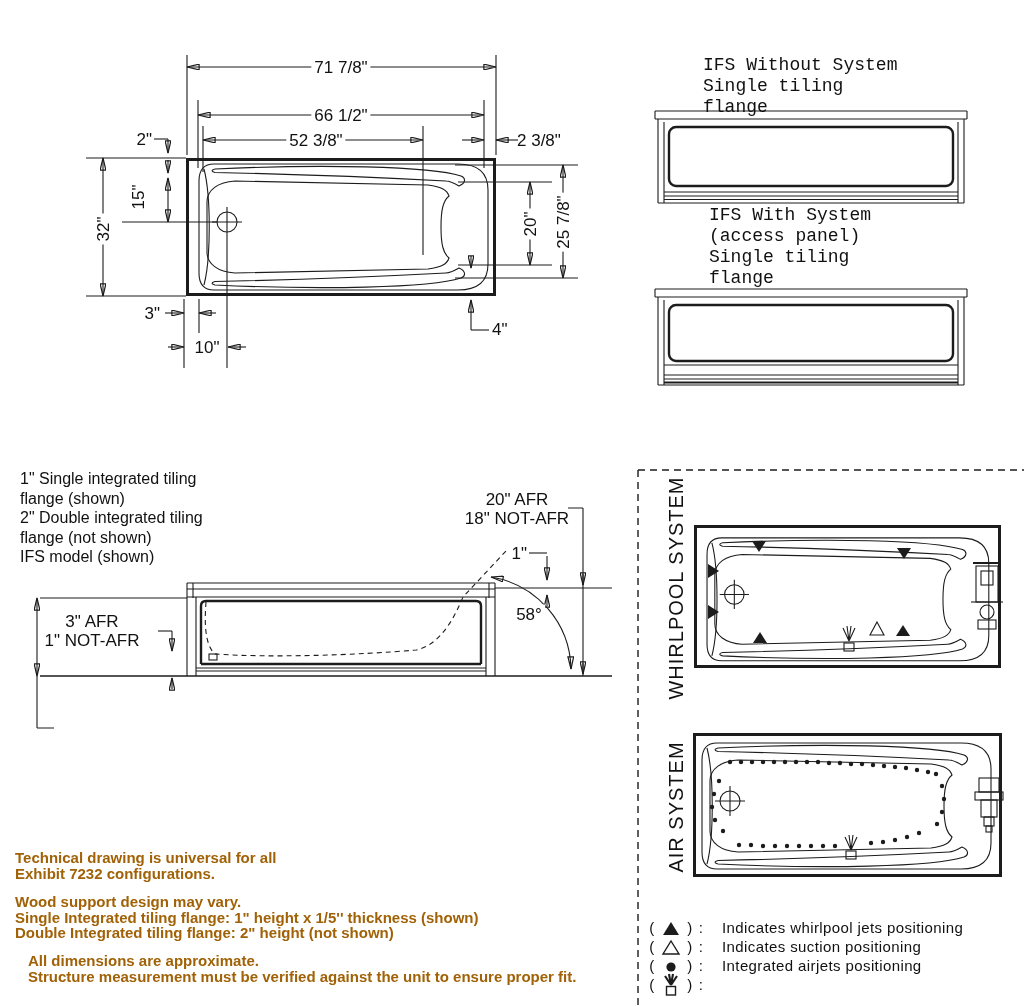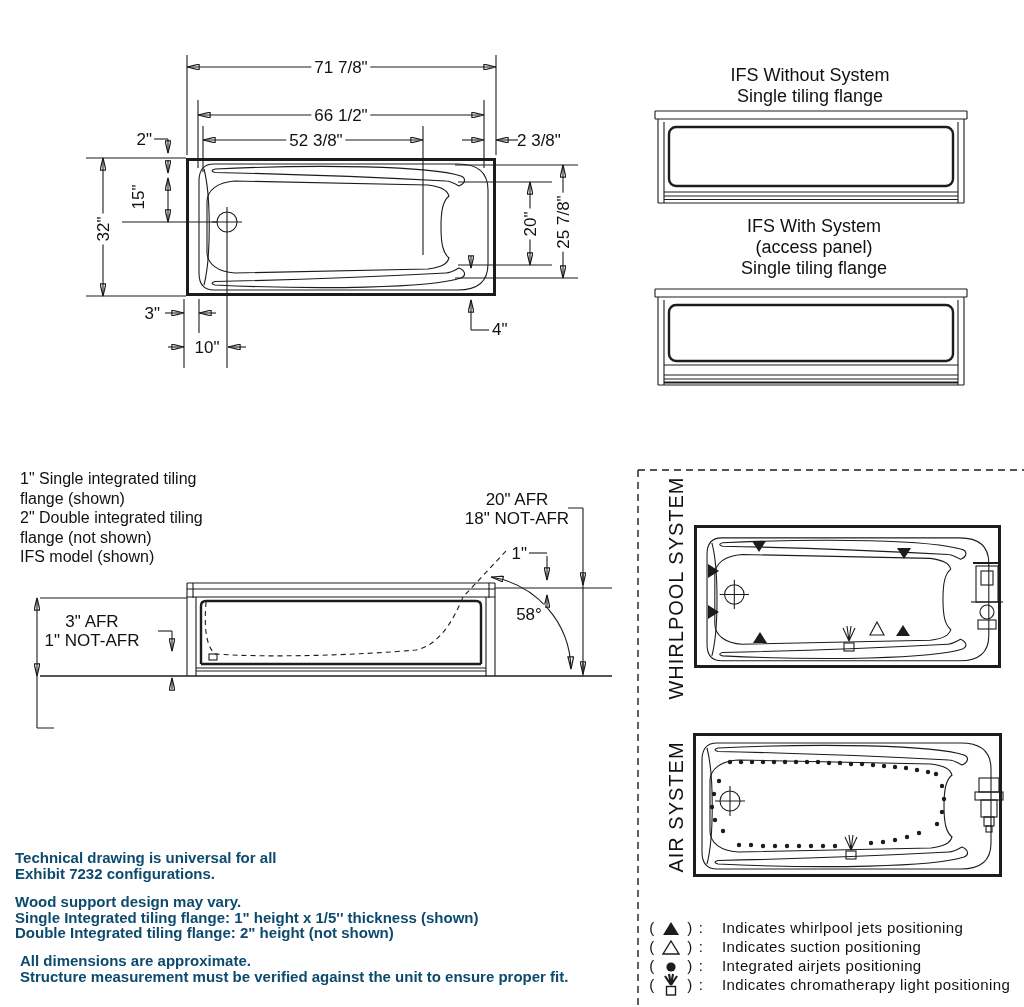--- a/index.html
+++ b/index.html
@@ -14,28 +14,28 @@
   #art .fill{fill:#1c1c1c;stroke:none}
   #art .dash{stroke-dasharray:5 4}
   #art .dashb{stroke-dasharray:7 5;stroke-width:1.4}
   .lbl{position:absolute;font-size:17px;line-height:19px;color:#111;white-space:pre-line;}
   .bg{background:#fff;padding:0 3px;}
   .cc{transform:translate(-50%,-50%);}
   .cr{transform:translate(-100%,-50%);}
   .cl{transform:translate(0,-50%);}
   .rot{transform:translate(-50%,-50%) rotate(-90deg);white-space:nowrap;}
   .tc{text-align:center;}
-  .ttl{position:absolute;font-size:18px;line-height:21px;text-align:center;
-       transform:translate(-50%,-50%);white-space:pre-line;}
+  .ttl{position:absolute;font-size:18px;line-height:21px;
+       transform:translate(-50%,-50%);white-space:pre-line;font-family:Liberation Mono, monospace;}
   .sys{position:absolute;font-size:20px;letter-spacing:1px;white-space:nowrap;
        transform:translate(-50%,-50%) rotate(-90deg);}
   .enote{font-size:16px;line-height:19.5px;}
   .ovf{line-height:22px;}
   .note{position:absolute;font-weight:bold;font-size:15px;line-height:15.5px;
-        white-space:pre-line;color:#0c4a6e;}
+        white-space:pre-line;color:#a16207;}
   #legend{position:absolute;left:646px;top:918px;}
   .lrow{display:flex;align-items:center;height:19px;font-size:15px;letter-spacing:.4px;}
   .lp{width:12px;text-align:center;}
   .licon{width:26px;display:flex;justify-content:center;align-items:center;}
   .lc{width:10px;text-align:center;}
   .ltext{margin-left:16px;}
   .licon svg{display:block}
   .licon .st{stroke:#1c1c1c;fill:none;stroke-width:1.4}
   .licon .fl{fill:#1c1c1c;stroke:none}
   .licon .ry{stroke:#1c1c1c;fill:none;stroke-width:2.1}
@@ -285,25 +285,24 @@
   <div class="lrow">
     <span class="lp">(</span>
     <span class="licon">
       <svg width="22" height="24" viewBox="0 0 22 24">
         <path class="ry" d="M11,12 L5,3 M11,12 L9,1 M11,12 L13,1 M11,12 L17,3"></path>
         <rect class="st" x="6.5" y="13.5" width="9" height="8.5"></rect>
       </svg>
     </span>
     <span class="lp">)</span>
     <span class="lc">:</span>
-    <span class="ltext">Indicates chromatherapy light positioning</span>
   </div>
 </div>
 
 <div class="note" style="left:15px;top:850px">Technical drawing is universal for all
 Exhibit 7232 configurations.</div>
 <div class="note" style="left:15px;top:894px">Wood support design may vary.
 Single Integrated tiling flange: 1" height x 1/5'' thickness (shown)
 Double Integrated tiling flange: 2" height (not shown)</div>
-<div class="note" style="left:20px;top:953px">All dimensions are approximate.
+<div class="note" style="left:28px;top:953px">All dimensions are approximate.
 Structure measurement must be verified against the unit to ensure proper fit.</div>
 
 </div>
 
 </body></html>

